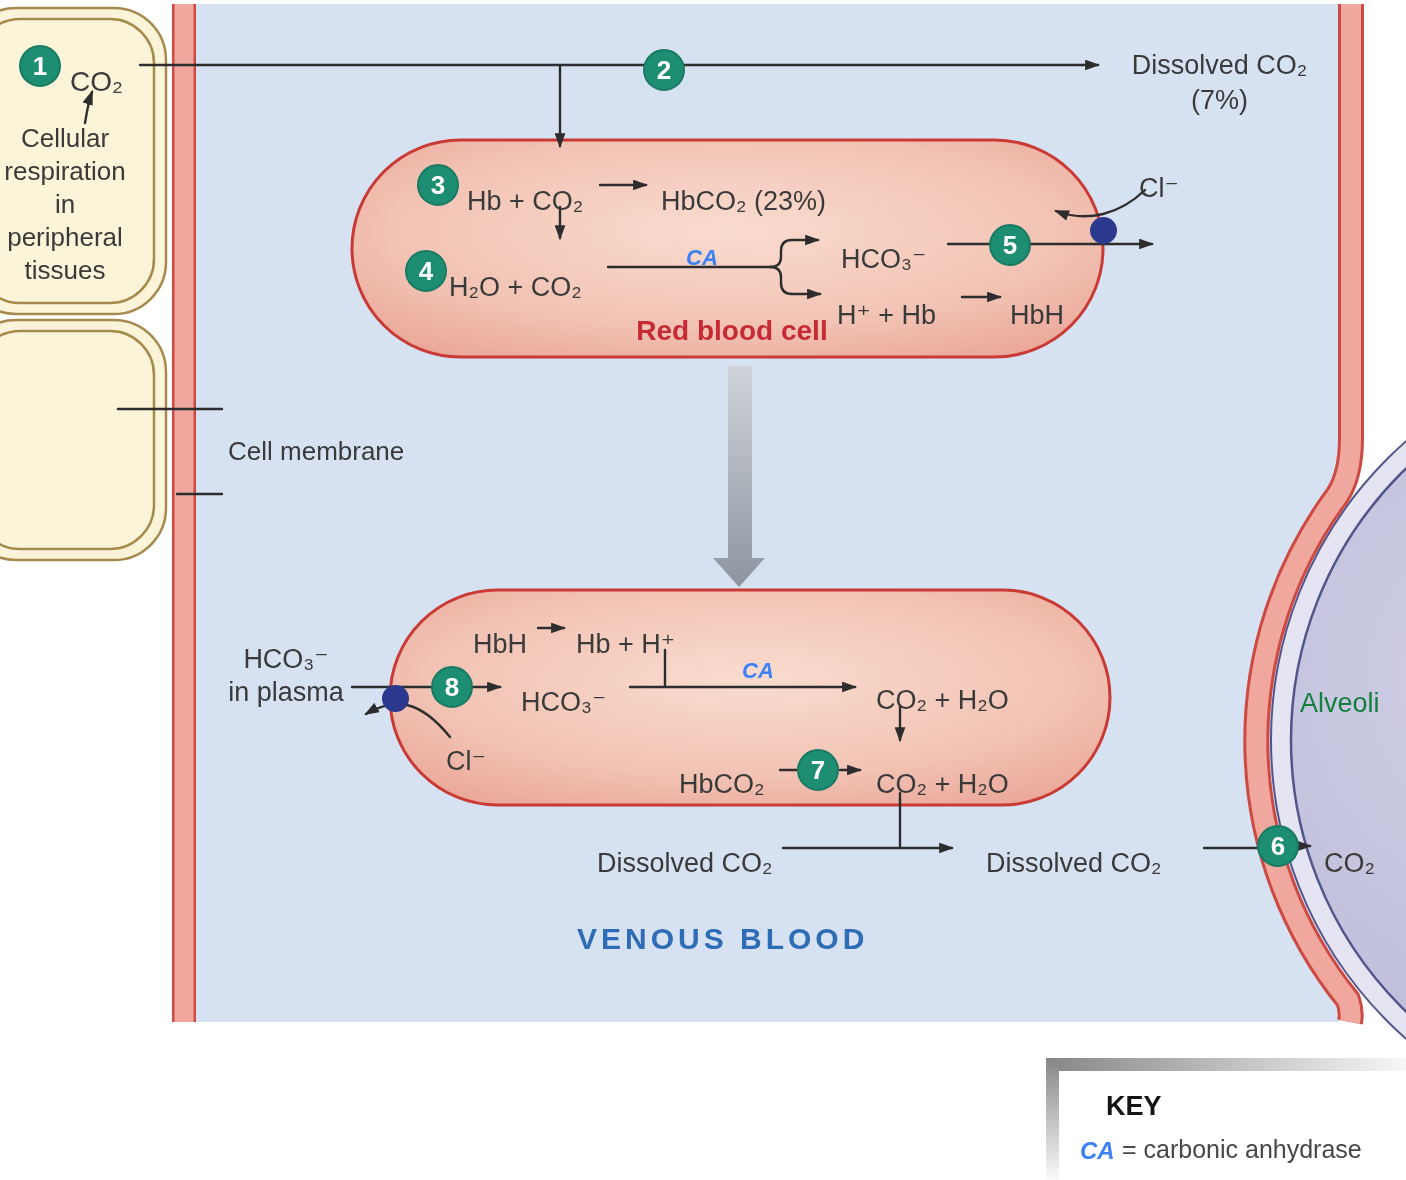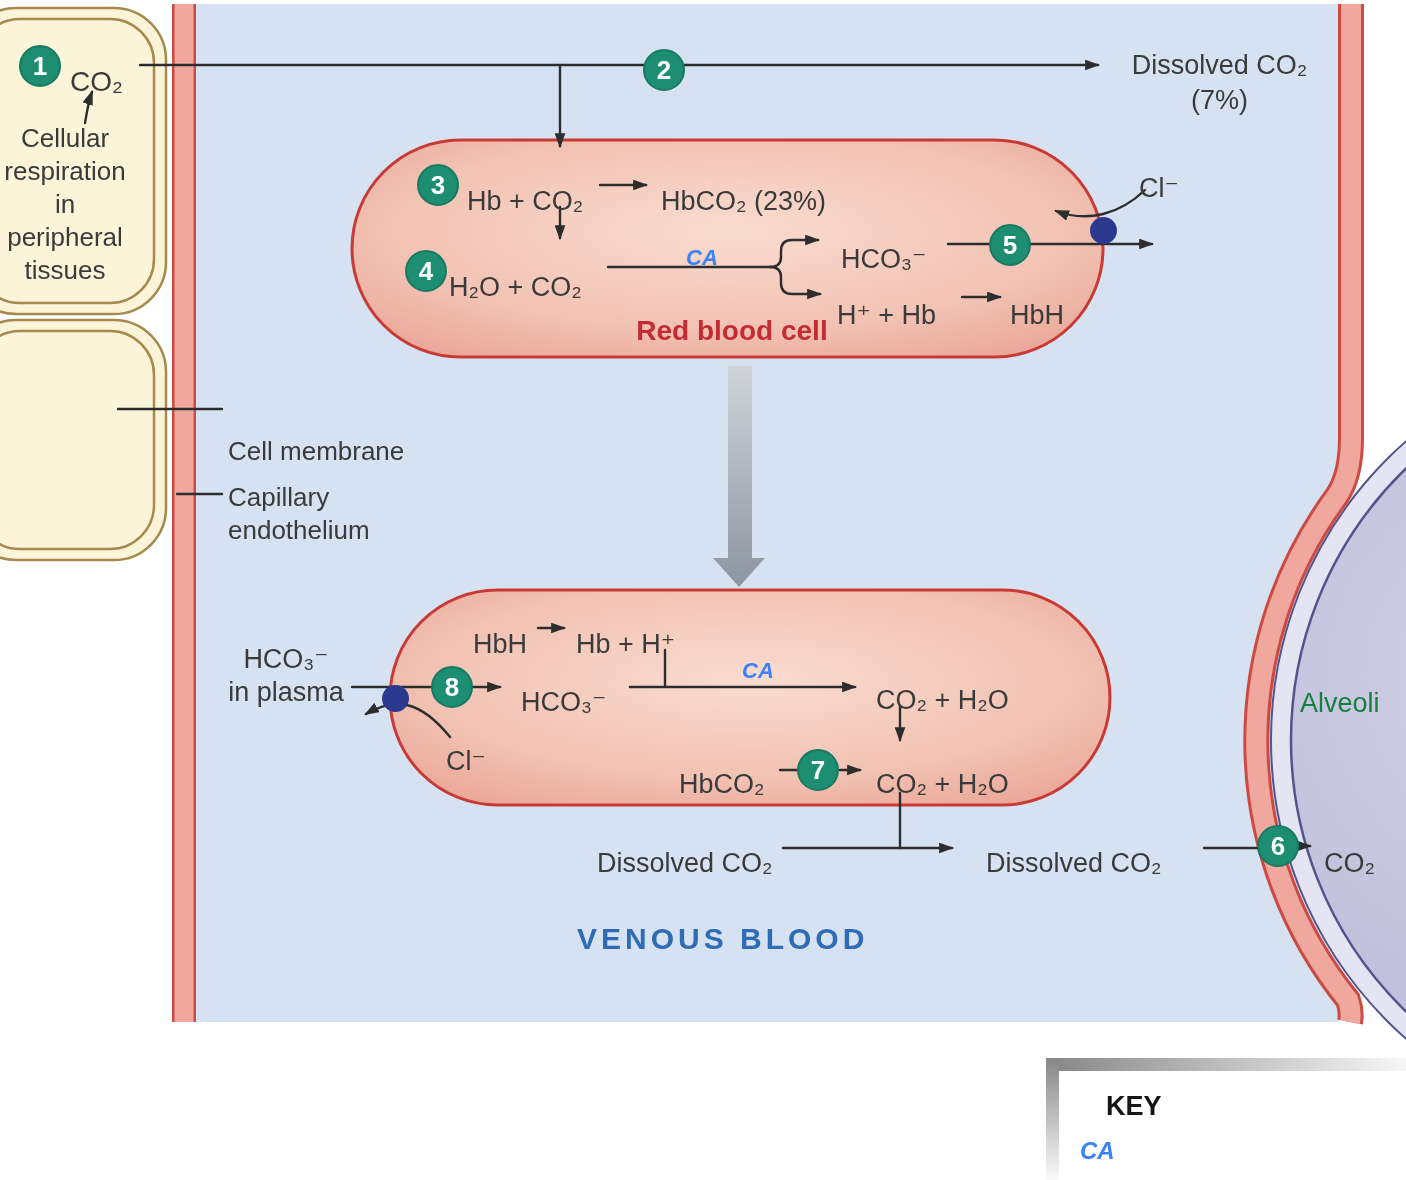--- a/index.html
+++ b/index.html
@@ -130,22 +130,20 @@
 
 <div class="lbl ctr" style="left:-10px;top:122px;width:150px;font-size:26px;">Cellular
 respiration
 in
 peripheral
 tissues</div>
 <div class="lbl chem" style="left:70px;top:49px;font-size:28px;">CO₂</div>
 <div class="lbl ctr" style="left:1112px;top:48px;width:215px;line-height:35px;">Dissolved CO₂
 (7%)</div>
 <div class="lbl" style="left:228px;top:395px;font-size:26px;margin-top:40px;">Cell membrane</div>
-<div class="lbl" style="left:228px;top:481px;font-size:26px;">Capillary
-endothelium</div>
 
 <div class="lbl chem" style="left:467px;top:169px;">Hb + CO₂</div>
 <div class="lbl chem" style="left:661px;top:169px;">HbCO₂ (23%)</div>
 <div class="lbl chem" style="left:449px;top:255px;">H₂O + CO₂</div>
 <div class="lbl ca" style="left:686px;top:241px;">CA</div>
 <div class="lbl chem" style="left:841px;top:227px;">HCO₃⁻</div>
 <div class="lbl chem" style="left:837px;top:283px;">H⁺ + Hb</div>
 <div class="lbl chem" style="left:1010px;top:283px;">HbH</div>
 <div class="lbl ctr rbcname" style="left:632px;top:314px;width:200px;">Red blood cell</div>
 <div class="lbl chem" style="left:1139px;top:156px;">Cl⁻</div>
@@ -164,14 +162,15 @@
 
 <div class="lbl chem" style="left:597px;top:831px;">Dissolved CO₂</div>
 <div class="lbl chem" style="left:986px;top:831px;">Dissolved CO₂</div>
 <div class="lbl chem" style="left:1324px;top:831px;">CO₂</div>
 <div class="lbl" style="left:1300px;top:687px;color:#15803d;">Alveoli</div>
 
 <div class="lbl venous" style="left:577px;top:922px;">VENOUS BLOOD</div>
 
 <div class="lbl keytitle" style="left:1080px;top:1090px;">KEY</div>
 <div class="lbl ca" style="left:1080px;top:1134px;font-size:24px;">CA</div>
+<div class="lbl keydef" style="left:1122px;top:1133px;">= carbonic anhydrase</div>
 
 </div>
 
 </body></html>

